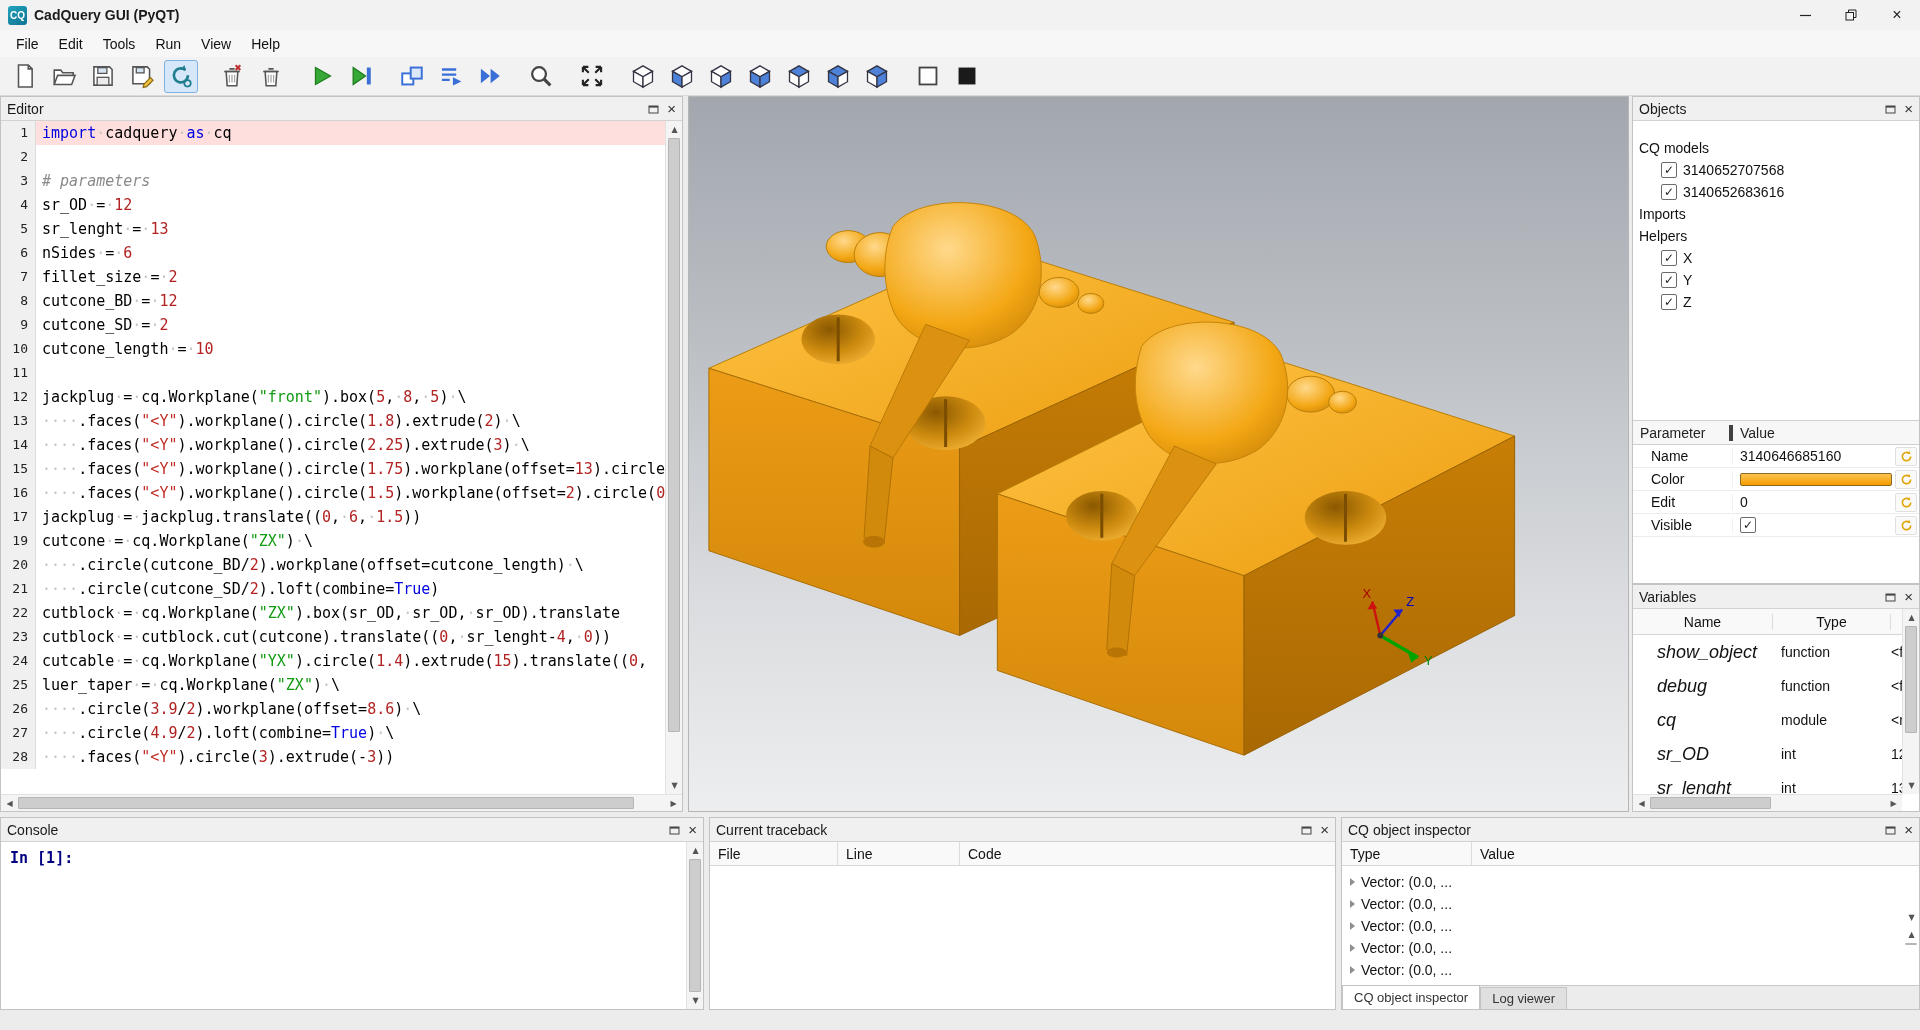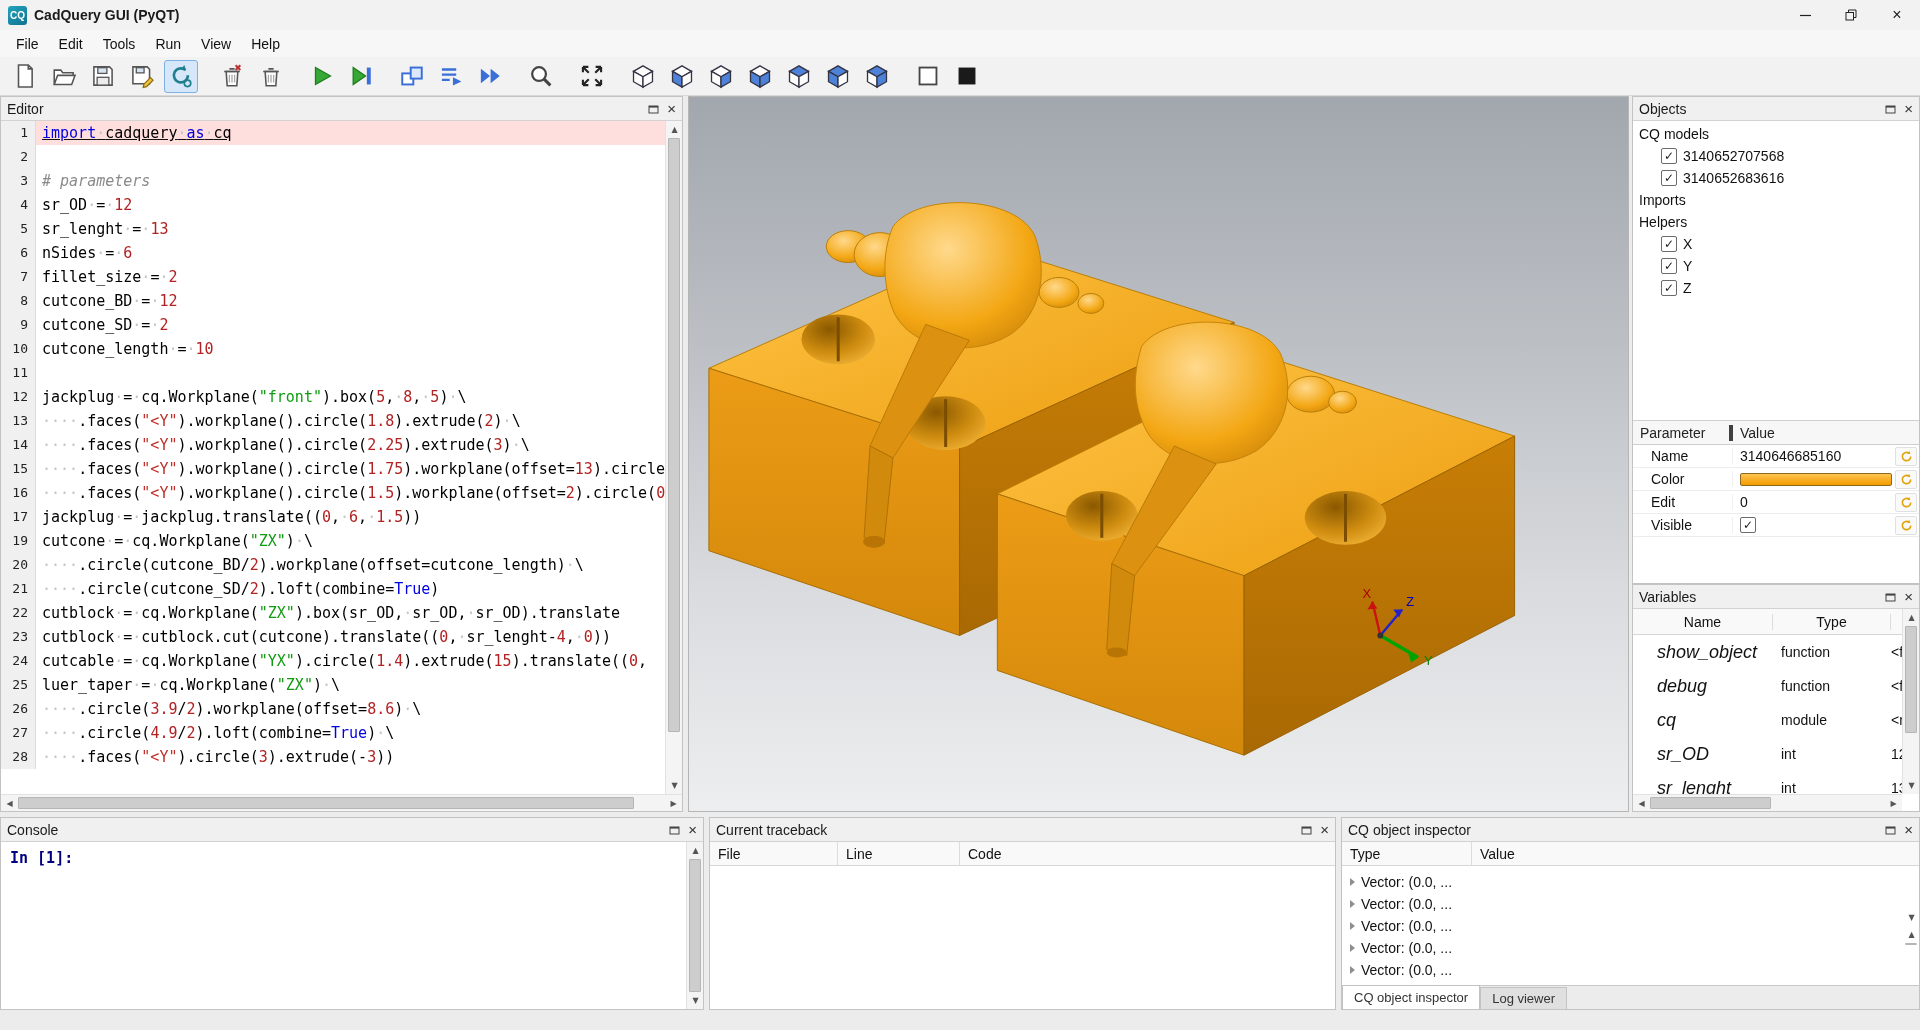--- a/index.html
+++ b/index.html
@@ -38,21 +38,21 @@
   .ph-x { font-size:15px; color:#333; line-height:1; }
 
   
   .editor-panel { width:683px; flex:none; }
   .editor-body { flex:1; display:flex; background:#fff; overflow:hidden; }
   .code-lines { flex:1; overflow:hidden; font-family:"DejaVu Sans Mono",monospace; font-size:15px; }
   .code-line { display:flex; height:24px; line-height:24px; white-space:pre; }
   .gutter { width:35px; flex:none; background:#f0f0f0; border-right:1px solid #dcdcdc; color:#222;
             text-align:right; padding-right:7px; font-size:13px; }
   .code-text { flex:1; padding-left:6px; overflow:hidden; }
-  .code-line.hl .code-text { background:#ffdede;text-decoration:underline; }
+  .code-line.hl .code-text { background:#ffdede; }
   .tok-k { color:#0000e0; } .tok-n { color:#b22222; } .tok-s { color:#109b10; }
   .tok-r { color:#c03028; } .tok-c { color:#8a8a8a; font-style:italic; }
   .tok-t { color:#000; }    .tok-w { color:#c4c4c4; }
 
   
   .sb { background:#f4f4f4; position:relative; flex:none; }
   .sb-v { width:17px; border-left:1px solid #e2e2e2; }
   .sb-h { height:17px; border-top:1px solid #e2e2e2; }
   .sb-arr { position:absolute; width:17px; height:17px; display:flex; align-items:center; justify-content:center;
             font-size:8px; color:#555; font-family:"DejaVu Sans",sans-serif; }
@@ -62,21 +62,21 @@
   .sb-h .sb-thumb { top:2px; bottom:2px; }
 
   
   .viewport { flex:1; border:1px solid #b5b5b5; position:relative; overflow:hidden;
               background:linear-gradient(180deg,#a2a7ae 0%,#bcc0c5 35%,#dadcdf 70%,#edeeef 100%); }
   .viewport svg { display:block; width:100%; height:100%; }
 
   
   .right-col { width:288px; flex:none; margin-left:3px; display:flex; flex-direction:column; }
   .objects-panel { height:488px; flex:none; }
-  .objects-tree { height:300px; flex:none; background:#fff; border-bottom:1px solid #cfcfcf; overflow:hidden; padding-top:2px; }
+  .objects-tree { height:300px; flex:none; background:#fff; border-bottom:1px solid #cfcfcf; overflow:hidden; padding-top:16px; }
   .tree-row { height:22px; display:flex; align-items:center; gap:6px; }
   .tree-label { font-size:14px; }
   .cb { width:16px; height:16px; flex:none; background:#fff; border:1px solid #6b6b6b; border-radius:2px;
         display:flex; align-items:center; justify-content:center; font-size:12px; color:#1a1a1a;
         font-family:"DejaVu Sans",sans-serif; }
   .props { flex:1; background:#fff; overflow:hidden; }
   .props-header { display:flex; height:24px; background:#f7f7f7; border-bottom:1px solid #cfcfcf; align-items:center; }
   .props-header span { font-size:14px; color:#222; }
   .phc-param { width:100px; padding-left:7px; border-right:4px solid #404040; }
   .phc-value { flex:1; padding-left:7px; }

